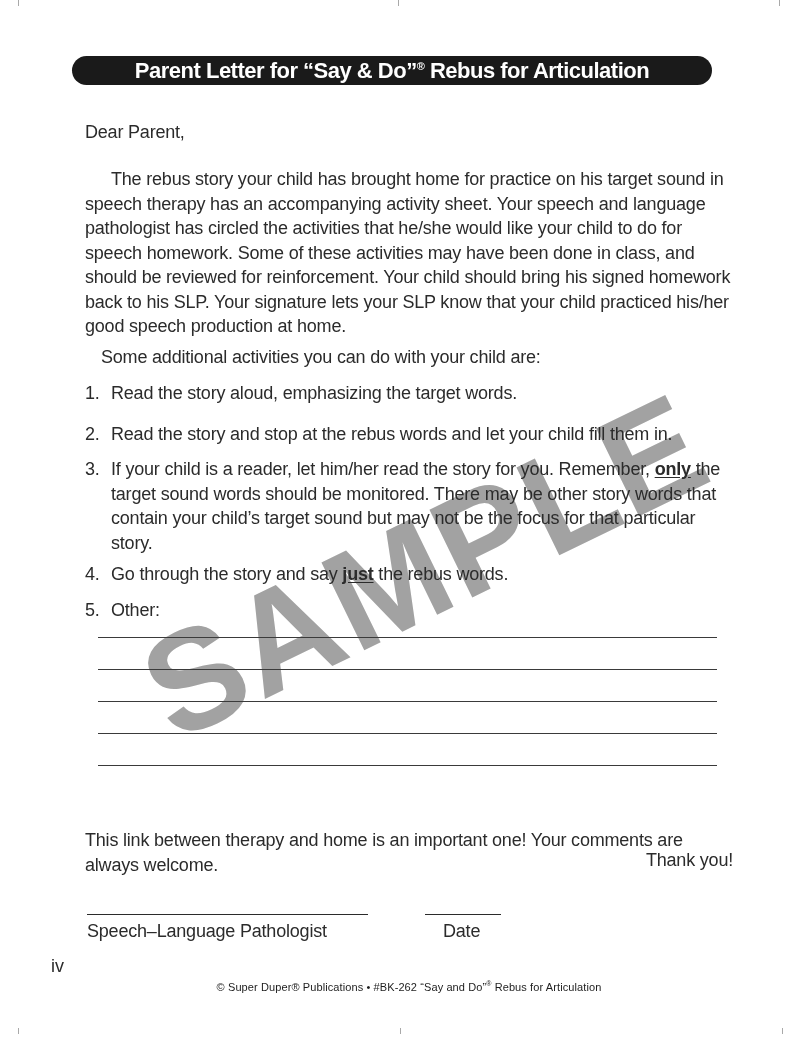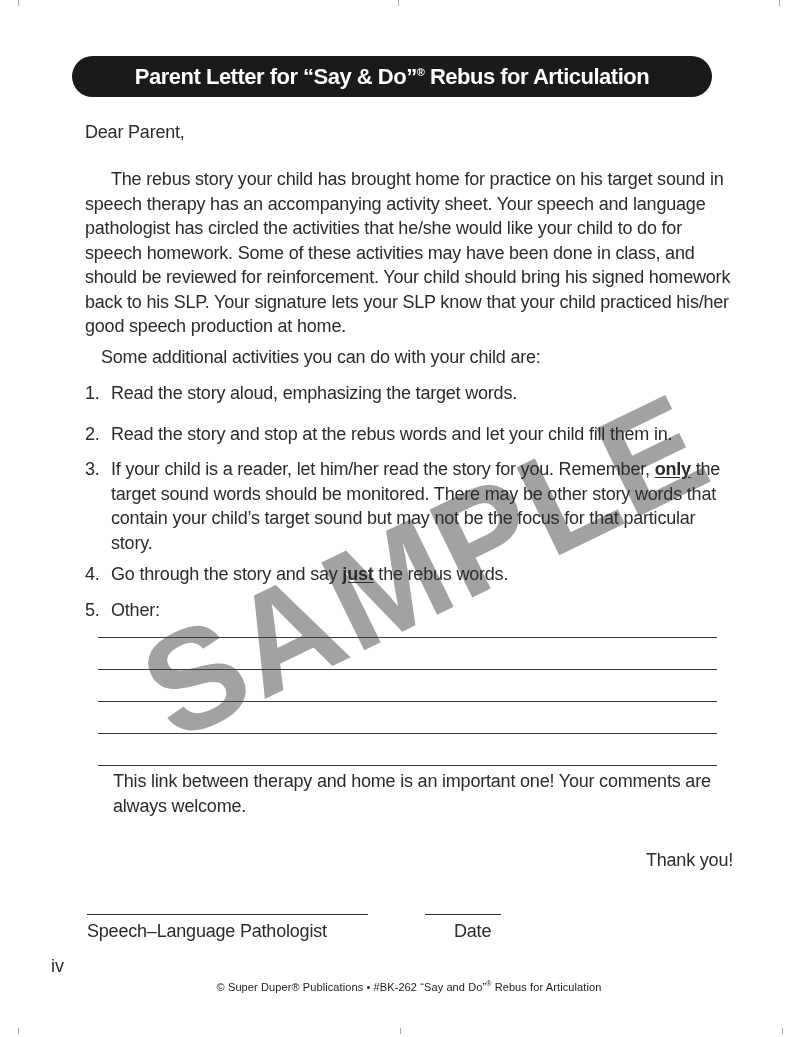--- a/index.html
+++ b/index.html
@@ -17,21 +17,21 @@
   .cm-tl { left: 18px;  top: 0; }
   .cm-tc { left: 398px; top: 0; }
   .cm-tr { left: 779px; top: 0; }
   .cm-bl { left: 18px;  top: 1028px; }
   .cm-bc { left: 400px; top: 1028px; }
   .cm-br { left: 782px; top: 1028px; }
 
   
   .header-bar {
     position: absolute; left: 72px; top: 56px;
-    width: 640px; height: 41px;
+    width: 640px; height: 29px;
     background: #1a1a1a;
     border-radius: 21px;
     display: flex; align-items: center; justify-content: center;
     color: #ffffff;
     font-weight: bold;
     font-size: 22px;
     letter-spacing: -0.5px;
     white-space: nowrap;
   }
   .header-bar .reg { font-size: 11px; vertical-align: super; line-height: 0; }
@@ -56,39 +56,39 @@
   .blk { position: absolute; left: 85px; width: 648px; font-size: 18px; line-height: 24.5px; letter-spacing: -0.2px; z-index: 1; }
 
   .salutation        { top: 120px; }
   .intro             { top: 167px; text-indent: 26px; }
   .activities-intro  { top: 345px; margin-left: 16px; }
   .item-1            { top: 381px; }
   .item-2            { top: 422px; }
   .item-3            { top: 457px; }
   .item-4            { top: 562px; }
   .item-5            { top: 598px; }
-  .closing           { top: 769px; margin-left: 28px; }
+  .closing           { top: 828px; }
   .thanks            { top: 848px; text-align: right; }
 
   .list-item { display: flex; }
   .list-item .num { width: 26px; flex-shrink: 0; }
   .list-item .itxt { flex: 1; }
   .uline { text-decoration: underline; text-underline-offset: 2px; font-weight: bold; }
 
   .write-line {
     position: absolute; left: 98px; width: 619px; height: 0;
     border-top: 1.5px solid #3a3a3a; z-index: 1;
   }
   .wl-1 { top: 637px; } .wl-2 { top: 669px; } .wl-3 { top: 701px; }
   .wl-4 { top: 733px; } .wl-5 { top: 765px; }
 
   .signature-line { position: absolute; left: 87px;  top: 914px; width: 281px; height: 0; border-top: 1.5px solid #2b2b2b; z-index: 1; }
   .date-line      { position: absolute; left: 425px; top: 914px; width: 76px;  height: 0; border-top: 1.5px solid #2b2b2b; z-index: 1; }
   .signature-label { position: absolute; left: 87px;  top: 921px; font-size: 18px; letter-spacing: -0.2px; z-index: 1; }
-  .date-label      { position: absolute; left: 454px; top: 921px; font-size: 18px; letter-spacing: -0.2px; z-index: 1; }
+  .date-label      { position: absolute; left: 443px; top: 921px; font-size: 18px; letter-spacing: -0.2px; z-index: 1; }
 
   .page-number { position: absolute; left: 51px; top: 956px; font-size: 18px; z-index: 1; }
   .footer-credit {
     position: absolute; left: 85px; top: 981px; width: 648px;
     text-align: center; font-size: 11px; color: #1d1d1d;
     letter-spacing: 0.1px; z-index: 1;
   }
   .footer-credit .reg { font-size: 7px; vertical-align: super; line-height: 0; }
 </style>
 </head>

